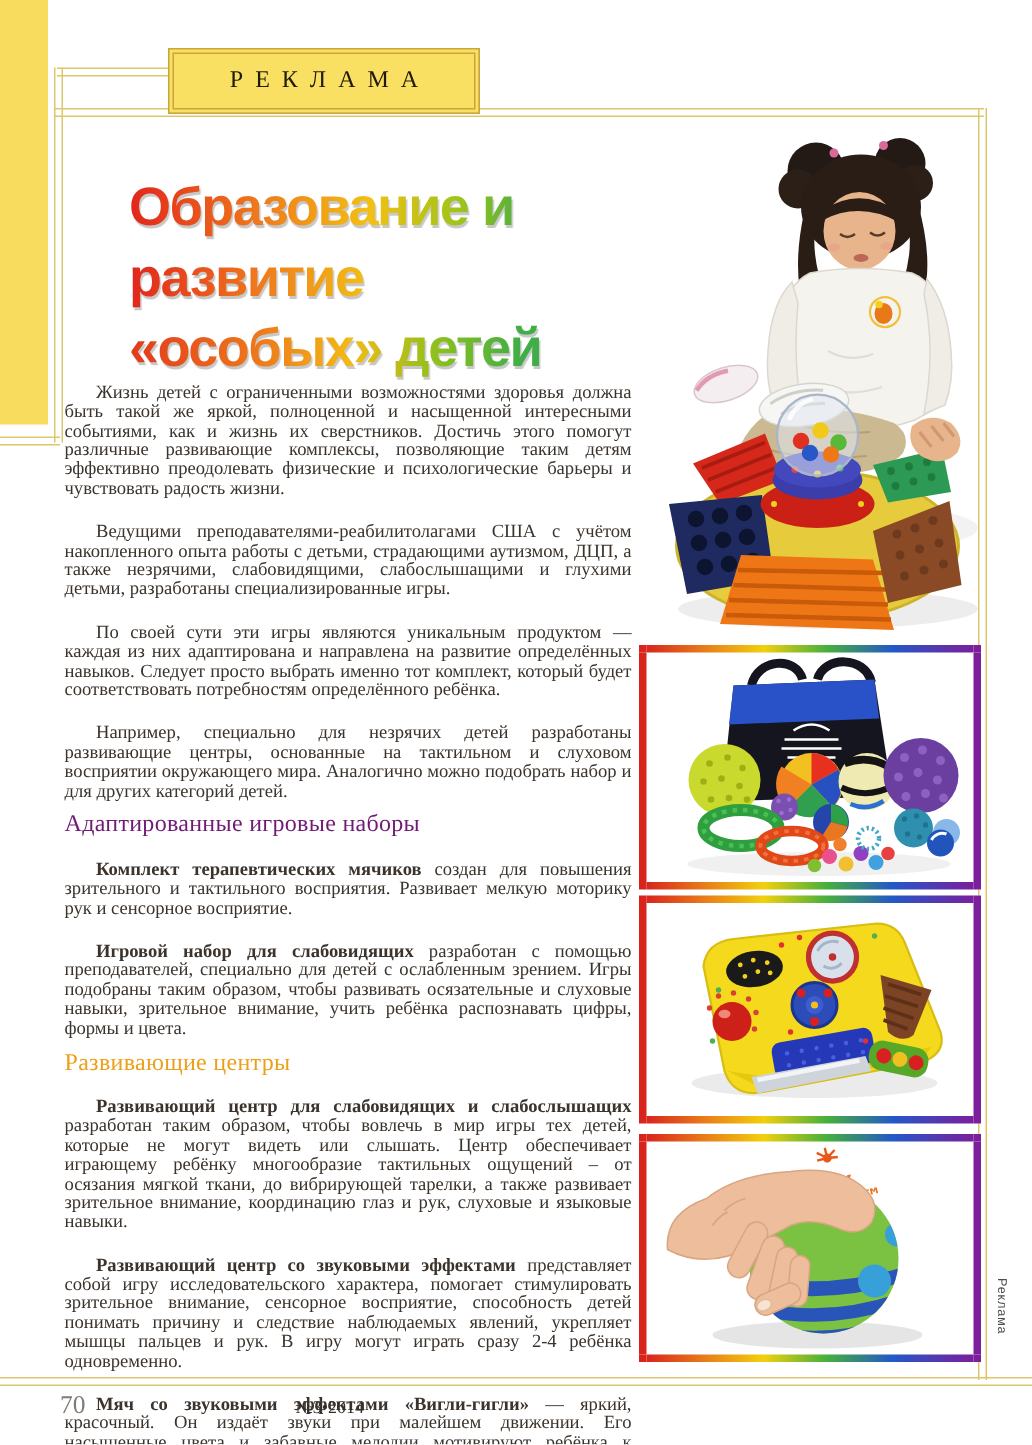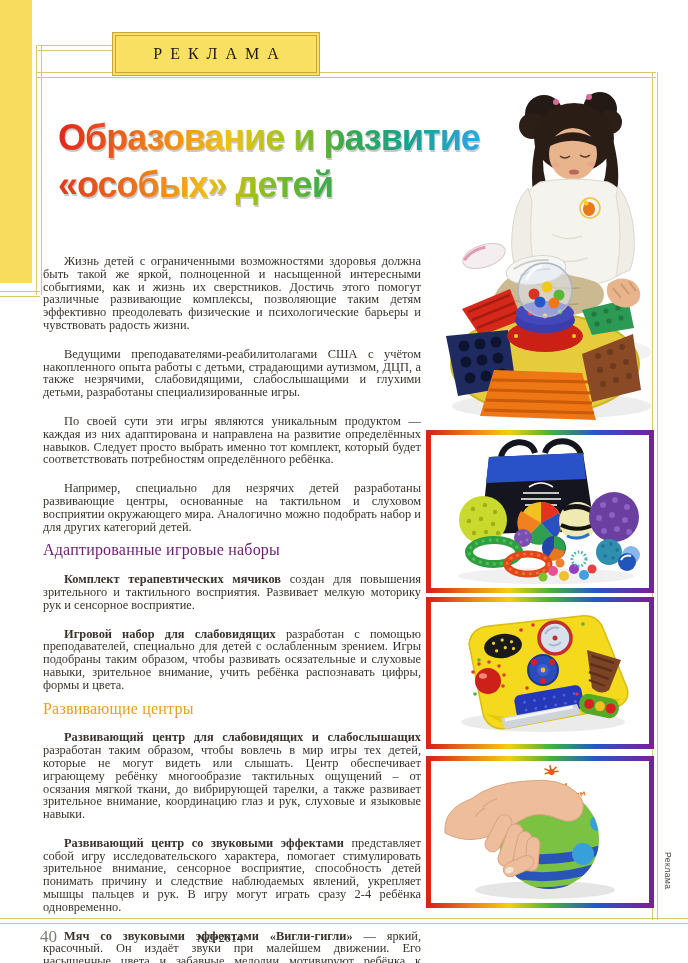--- a/index.html
+++ b/index.html
@@ -13,21 +13,21 @@
   .dl.v{width:4px;border-left:1px solid #dcc76b;border-right:1px solid #dcc76b;}
   
   .adbox{position:absolute;left:112px;top:32px;width:206px;height:42px;background:#f9e063;
          border:1px solid #c9a53c;box-shadow:inset 0 0 0 2px #f9e063, inset 0 0 0 3px #c9a53c;
          display:flex;align-items:center;justify-content:center;}
   .adbox span{font-size:16px;letter-spacing:8px;padding-left:8px;color:#1f1a0a;}
   
   .title{position:absolute;left:58px;top:114px;width:430px;font-family:"Liberation Sans",sans-serif;
          font-weight:bold;font-size:36px;line-height:47px;letter-spacing:-1px;}
   .title .tl{display:inline-block;background-clip:text;-webkit-background-clip:text;color:transparent;
-         filter:drop-shadow(1.5px 2px 0.5px rgba(110,110,110,0.38));}
+         filter:drop-shadow(1.5px 2px 0.5px rgba(110,110,110,0.38));margin-left:28px;}
   .t1{background-image:linear-gradient(90deg,#e2251c 0%,#ef7b1c 22%,#f2c013 40%,#9dc41a 55%,#3aa94a 68%,#17a190 83%,#2ba7e0 100%);}
   .t2{background-image:linear-gradient(90deg,#e2391c 0%,#ee7a1c 32%,#f2bb14 54%,#8cc01e 75%,#3fae46 95%);}
   
   .col{position:absolute;left:43px;top:239px;width:378px;font-size:12.4px;line-height:12.8px;
        color:#3b332c;text-align:justify;}
   .col p{margin:16px 0 11px 0;text-indent:21px;}
   .col h3{font-weight:normal;font-size:16px;margin:5px 0 9px 0;letter-spacing:0.2px;}
   .h-red{color:#701a75;}
   .h-orange{color:#eca019;}
   .h-green{color:#57a84f;}
@@ -403,19 +403,19 @@
         <rect x="95" y="76" width="13" height="34" rx="6.5" transform="rotate(5 101 93)"></rect>
       </g>
       <g transform="rotate(-24 88 106)">
         <rect x="72" y="98" width="32" height="14" rx="7" fill="#edbd9c" stroke="#d9a580" stroke-width="1"></rect>
         <ellipse cx="78" cy="105" rx="5" ry="3.6" fill="#f7e3d2" stroke="#e0b894" stroke-width="0.8"></ellipse>
       </g>
       <path d="M52,46 q6,-6 14,-8 M44,56 q4,-6 10,-9" stroke="#d9a580" stroke-width="1.2" fill="none"></path>
     </svg>
   </div>
 
-  <span class="pnum">40</span>
+  <span class="pnum">70</span>
   <span class="fmag">Игры и Игрушки. Эксперт</span>
   <span class="fiss">№3•2014</span>
 
   <span class="side">Реклама</span>
 
 </div>
 
 </body></html>

